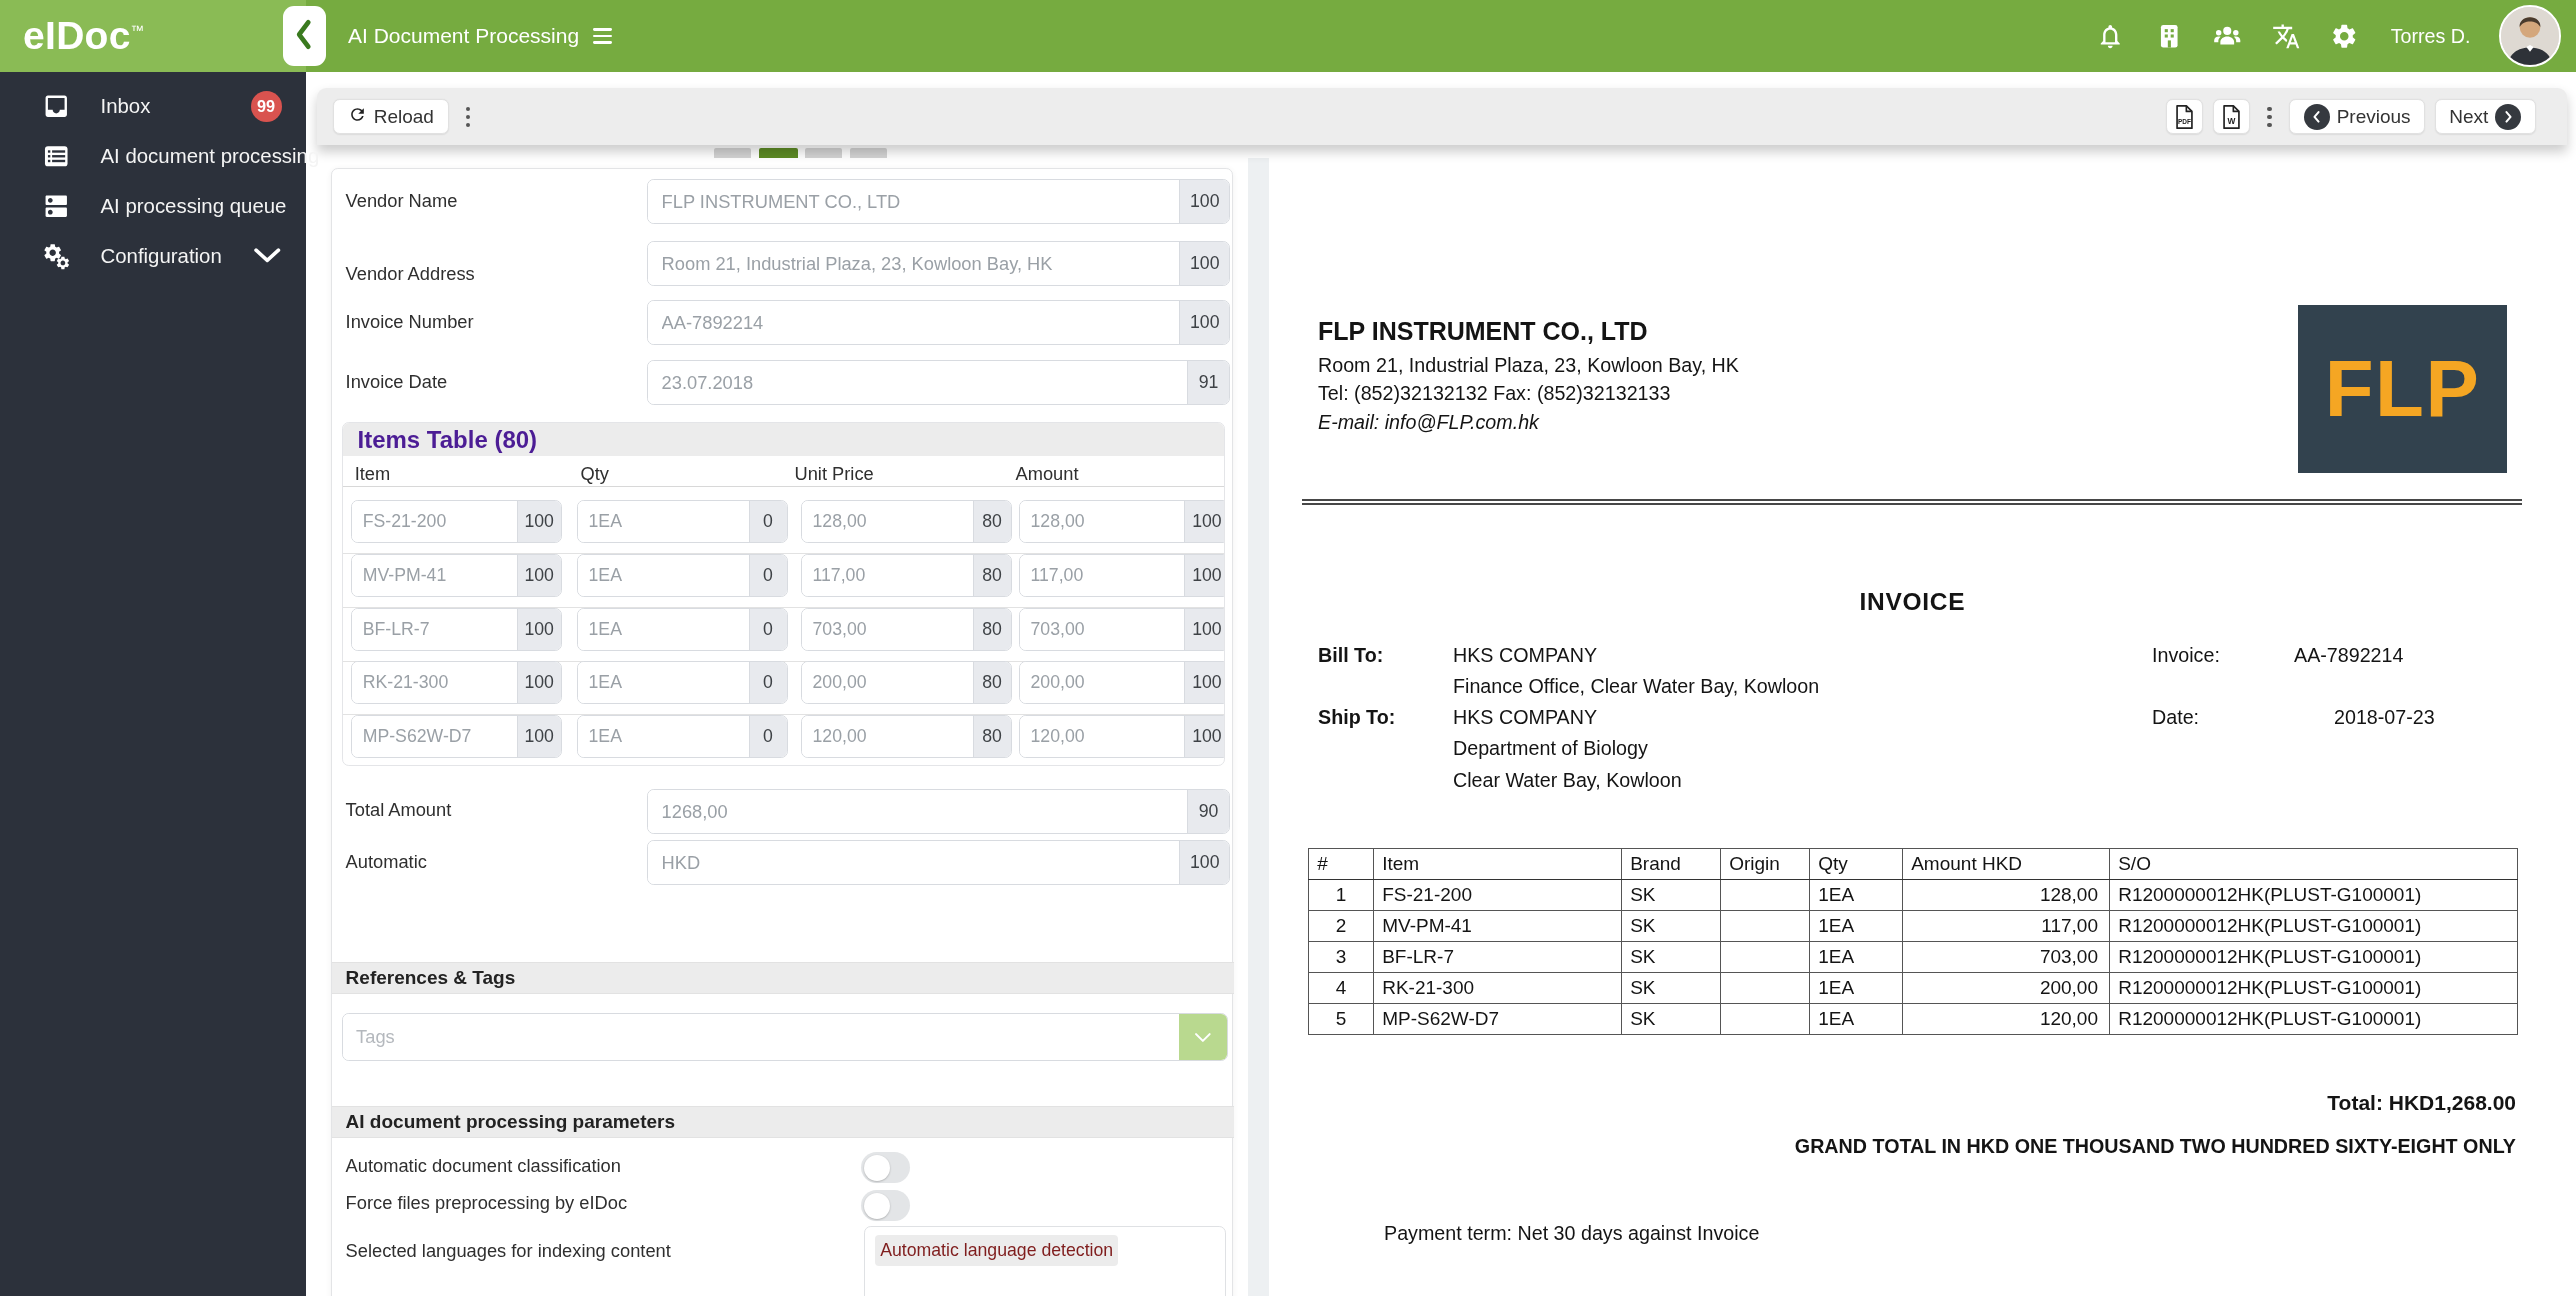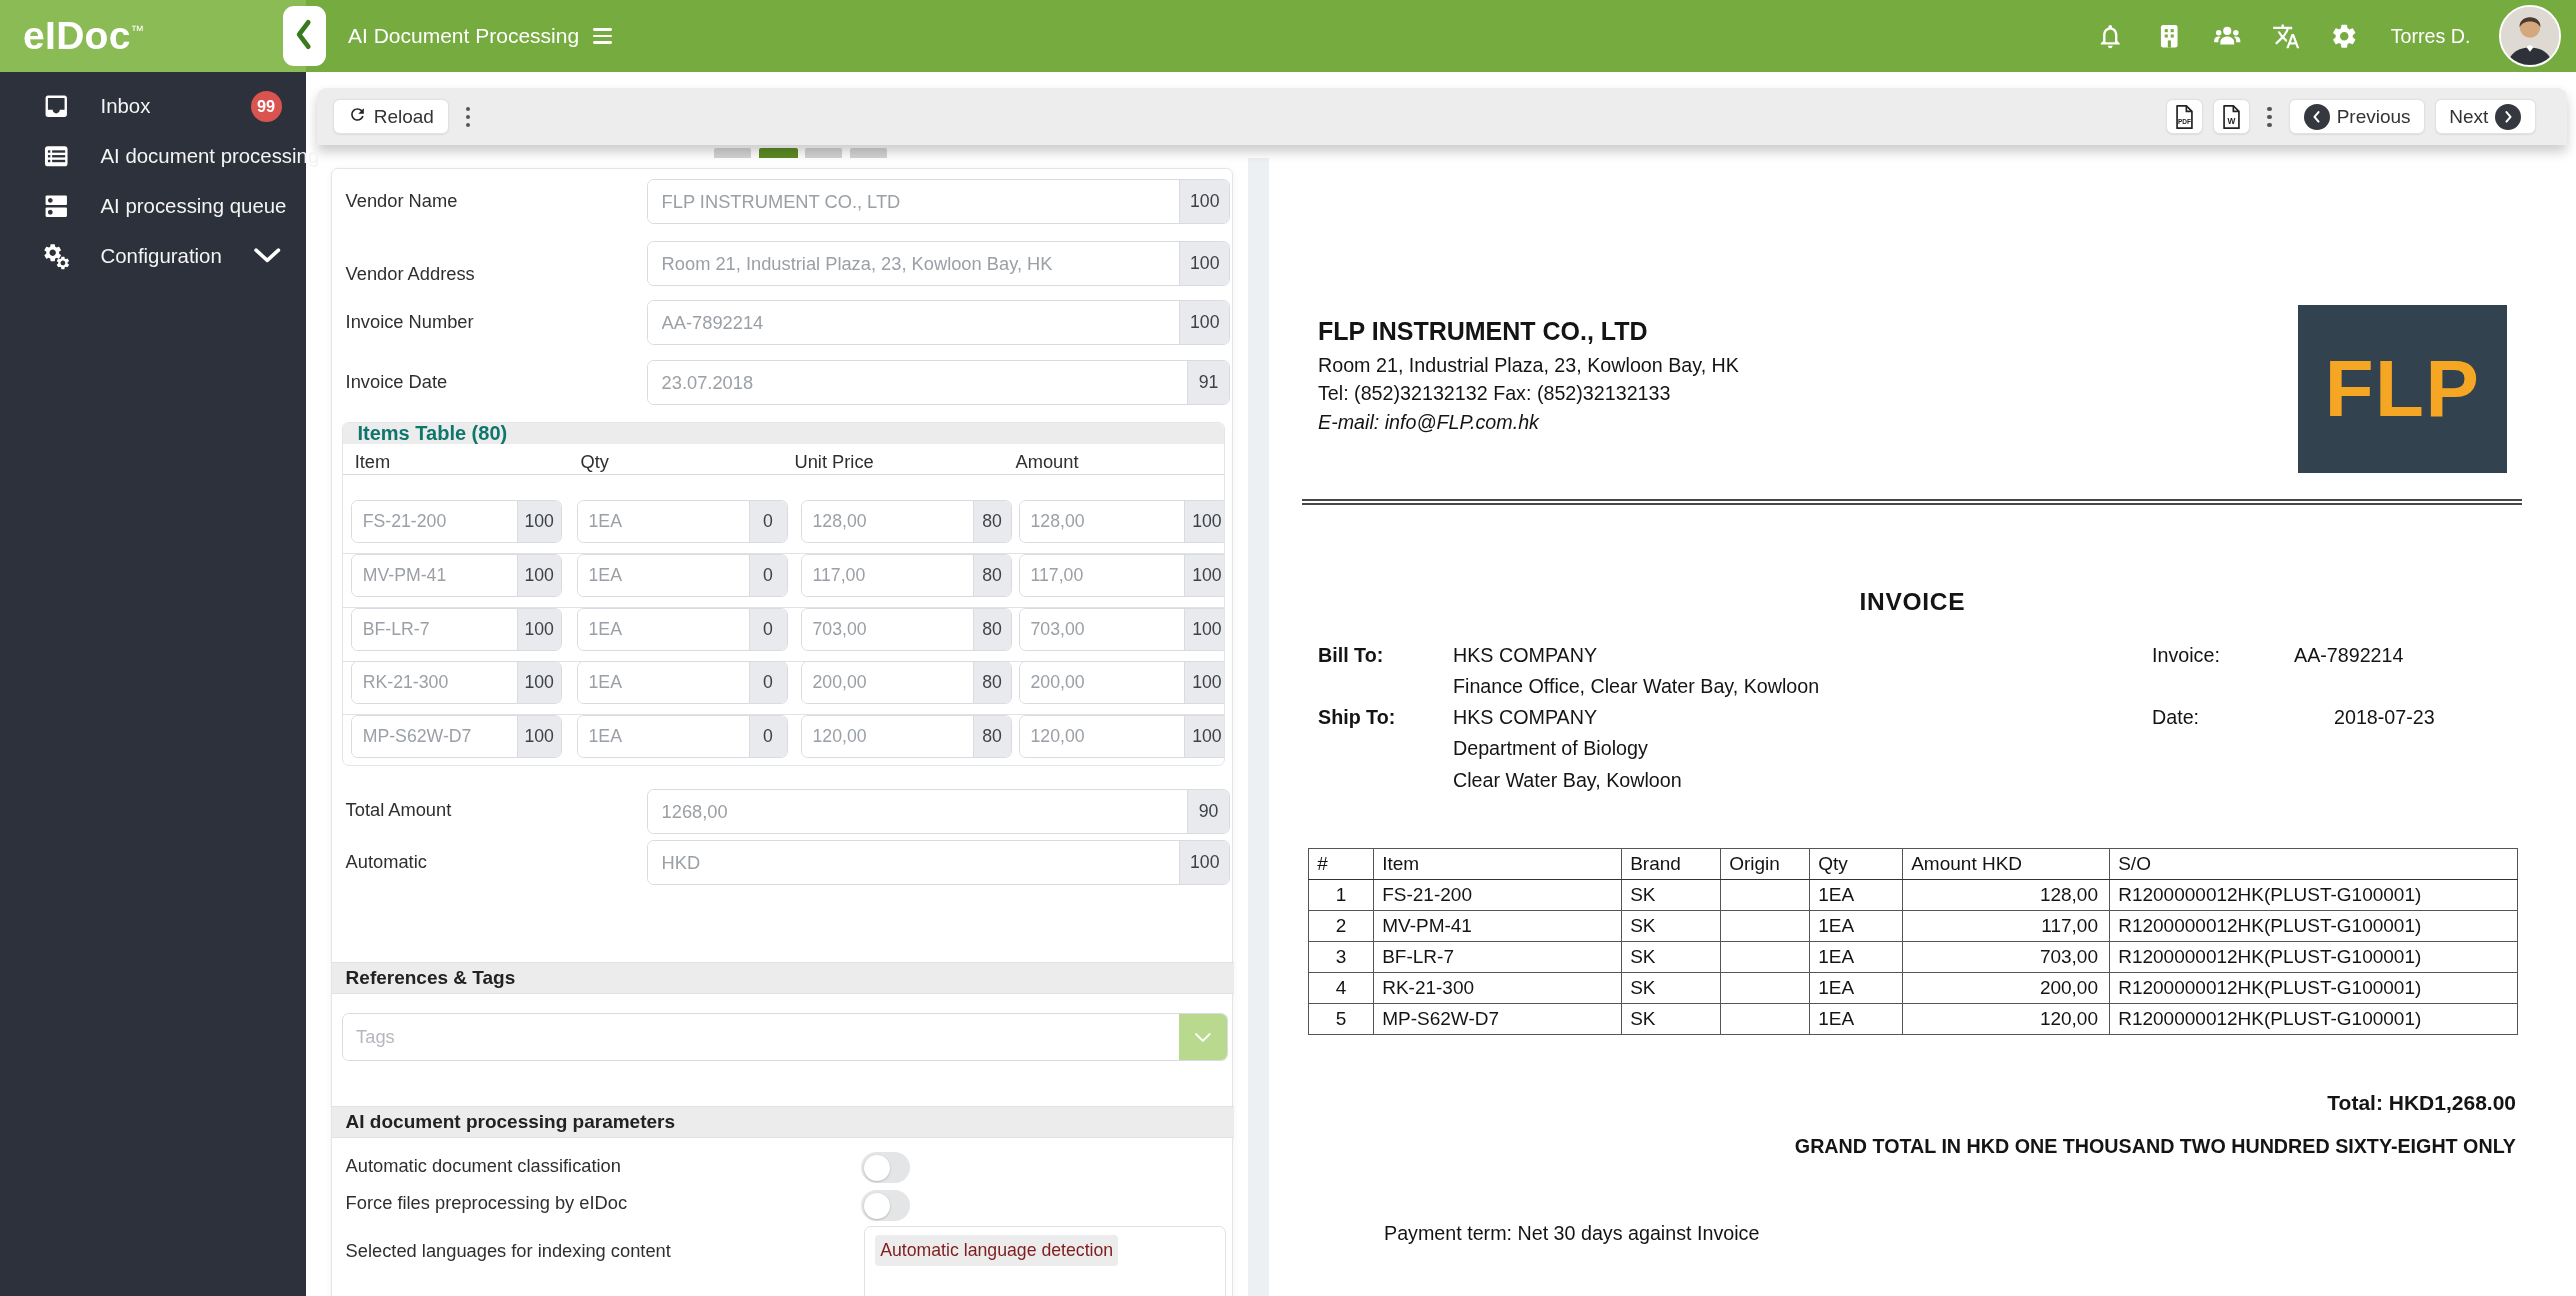--- a/index.html
+++ b/index.html
@@ -52,21 +52,21 @@
   .pagination .seg.active { width:39px; background:#5d8b25; }
 
   
   .panel-left { position:absolute; left:25px; top:96px; width:902px; height:1155px; background:#fff; border:0.7px solid #e3e4e6; border-radius:6.8px; box-shadow:0 1.4px 6.8px rgba(0,0,0,.06); }
   .f-label { position:absolute; left:13.6px; font-size:18.3px; color:#2f2f2f; }
   .ig { position:absolute; left:315px; width:583px; height:45px; display:flex; border:0.7px solid #d8dbe0; border-radius:6.8px; background:#fff; overflow:hidden; }
   .ig input { flex:1; min-width:0; border:0; outline:none; padding:0 13.6px; font-size:18.3px; color:#9aa0a6; background:#fff; font-family:"Liberation Sans",sans-serif; }
   .conf { background:#e8eaee; border-left:0.7px solid #d8dbe0; display:flex; align-items:center; justify-content:center; font-size:17.7px; color:#3e4246; min-width:42px; padding:0 9.5px; }
 
   .items-block { position:absolute; left:9.5px; top:253px; width:883px; height:344px; border:0.7px solid #e4e5e8; border-radius:6.8px; background:#fff; overflow:hidden; }
-  .items-head { height:21px; background:#ececec; display:flex; align-items:center; padding-left:15px; font-size:20px; font-weight:bold; color:#0f766e; }
+  .items-head { height:33px; background:#ececec; display:flex; align-items:center; padding-left:15px; font-size:24px; font-weight:bold; color:#4c1d95; }
   .cols { position:relative; height:31px; border-bottom:1.4px solid #d8d8d8; }
   .cols span { position:absolute; top:6.8px; font-size:18.3px; color:#2f2f2f; }
   .irow-sep { position:absolute; left:0; width:100%; height:0.7px; background:#e2e2e2; }
   .ig2 { position:absolute; height:43px; width:211px; display:flex; border:0.7px solid #d8dbe0; border-radius:6.8px; background:#fff; overflow:hidden; }
   .ig2 input { flex:1; min-width:0; border:0; outline:none; padding:0 11px; font-size:17.7px; color:#9aa0a6; background:#fff; font-family:"Liberation Sans",sans-serif; }
   .ig2 .conf { min-width:38px; padding:0 6.8px; }
 
   .sec-bar { position:absolute; left:0; width:902px; height:32px; background:#ececec; border-top:0.7px solid #e2e2e2; border-bottom:0.7px solid #e2e2e2; display:flex; align-items:center; padding-left:13.6px; font-size:19px; font-weight:bold; color:#222; }
   .tags-group { position:absolute; left:9.5px; top:844px; width:886px; height:48px; display:flex; border:0.7px solid #d8dbe0; border-radius:6.8px; overflow:hidden; background:#fff; }
   .tags-group input { flex:1; min-width:0; border:0; outline:none; padding:0 13.6px; font-size:18.3px; color:#444; background:#fff; font-family:"Liberation Sans",sans-serif; }

